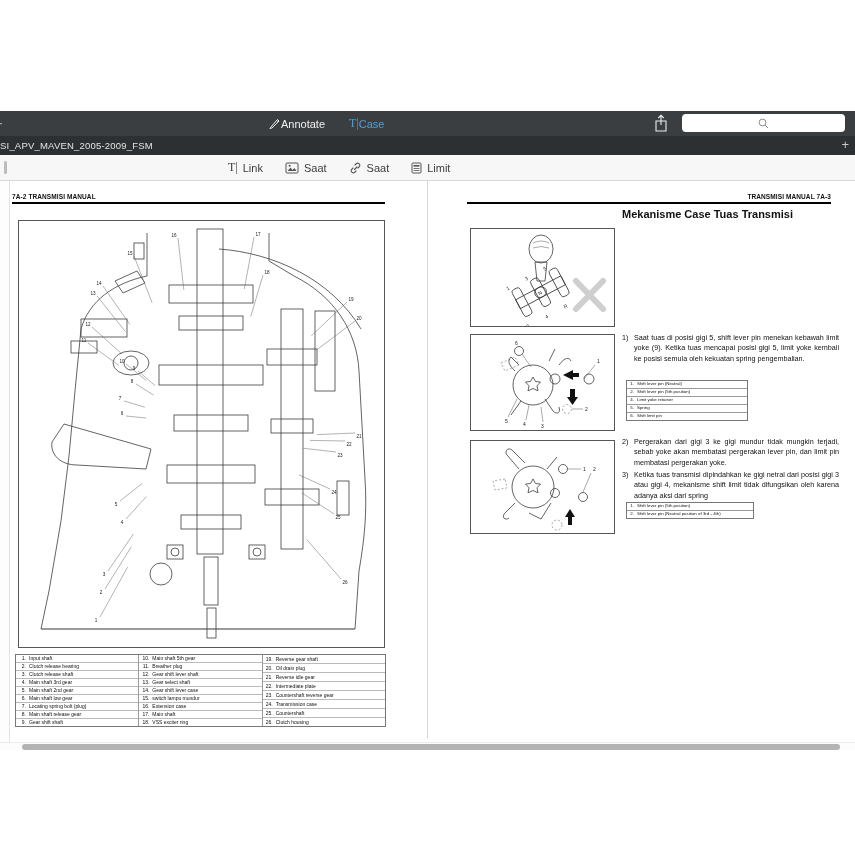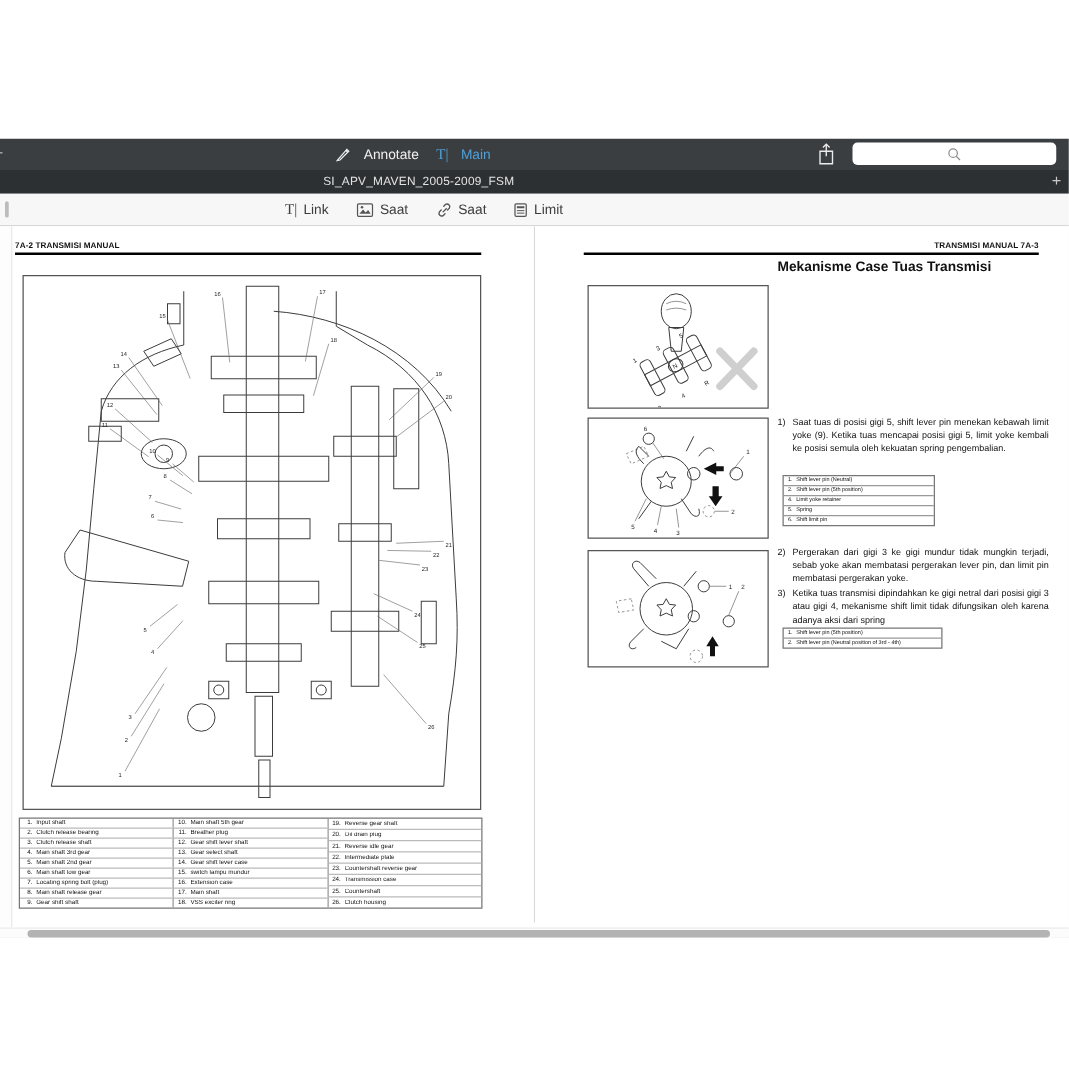--- a/index.html
+++ b/index.html
@@ -8,31 +8,31 @@
 
   
   #app { position:absolute; top:111px; left:0; width:855px; height:639px; background:#fff; border-bottom:1px solid #e2e2e2;}
   #topbar { position:absolute; top:0; left:0; width:855px; height:25px; background:#3a3e41; }
   #tabbar { position:absolute; top:25px; left:0; width:855px; height:19px; background:#2d3033; }
   #editbar { position:absolute; top:44px; left:0; width:855px; height:26px; background:#f7f7f7; border-bottom:1px solid #d8d8d8; }
   #content { position:absolute; top:70px; left:0; width:855px; height:561px; background:#fdfdfd; overflow:hidden;}
   #scrollstrip { position:absolute; top:631px; left:0; width:855px; height:8px; background:#fcfcfc; border-top:1px solid #ececec;}
   #hscroll { position:absolute; top:1px; left:22px; width:818px; height:6px; border-radius:3px; background:#b3b3b3; }
 
-  .tb-btn { display:flex; align-items:center; gap:10px; color:#f0f0f0; font-size:11px; cursor:default;justify-content:center;}
+  .tb-btn { display:flex; align-items:center; gap:0; color:#f0f0f0; font-size:11px; cursor:default;justify-content:center;}
   .tb-btn.blue { color:#4fa0d8; }
   #btn-annotate { position:absolute; left:268px; top:4px; height:17px;}
   #btn-edit { position:absolute; left:349px; top:4px; height:17px;}
   #leftplus { position:absolute; left:-6px; top:3px; color:#9aa0a4; font-size:15px; font-weight:300;}
   #share-btn { position:absolute; left:653px; top:3px; width:18px; height:19px; color:#ececec;}
   #search-box { position:absolute; left:682px; top:3px; width:163px; height:18px; background:#ffffff; border-radius:4px; border:none; }
   #search-box input { position:absolute; left:0; top:0; width:100%; height:100%; border:none; background:transparent; outline:none; font-size:10px; text-align:center;}
   #search-glass { position:absolute; left:76px; top:4px; width:10px; height:10px; color:#8d8d8d; pointer-events:none;}
 
-  #tab-title { position:absolute; left:0; top:0; width:670px; height:19px; line-height:19px; text-align:center;
+  #tab-title { position:absolute; left:0; top:0; width:670px; height:19px; line-height:19px; 
                color:#e3e3e3; font-size:9.5px; letter-spacing:.2px;}
   #tab-plus { position:absolute; right:6px; top:0; height:19px; line-height:18px; color:#c9c9c9; font-size:13px;}
 
   #edit-tools { position:absolute; left:228px; top:0; height:25px; display:flex; align-items:center; gap:22px; color:#3d3d3d; font-size:11px;}
   .et-btn { display:flex; align-items:center; gap:5px; }
   .ticon { font-family:"Liberation Serif", serif; font-size:12px; color:#3d3d3d; }
   .ticon.blue { color:#4fa0d8; }
   #drag-handle { position:absolute; left:4px; top:6px; width:3px; height:13px; border-radius:2px; background:#bcbcbc; }
 
   
@@ -99,21 +99,21 @@
       <span>
         <svg width="13" height="13" viewBox="0 0 13 13">
             <path d="M2.5 10.5 L9.5 2.5 L11 4 L4 11 L1.8 11.4 Z M8.7 3.4 L10.2 4.9" stroke="#f0f0f0" stroke-width="1" fill="none"></path>
           </svg>
       </span>
       <span>Annotate</span>
     </div>
 
     <div id="btn-edit" class="tb-btn blue">
       <span class="ticon blue">T|</span>
-      <span>Main</span>
+      <span>Case</span>
     </div>
 
     <div id="share-btn">
       <svg width="16" height="19" viewBox="0 0 16 19">
         <path d="M3 7 H13 V17 H3 Z" stroke="#ececec" stroke-width="1.1" fill="none"></path>
         <path d="M8 11 V1.5 M5.3 4 L8 1.3 L10.7 4" stroke="#ececec" stroke-width="1.1" fill="none"></path>
       </svg>
     </div>
 
     <div id="search-box">

